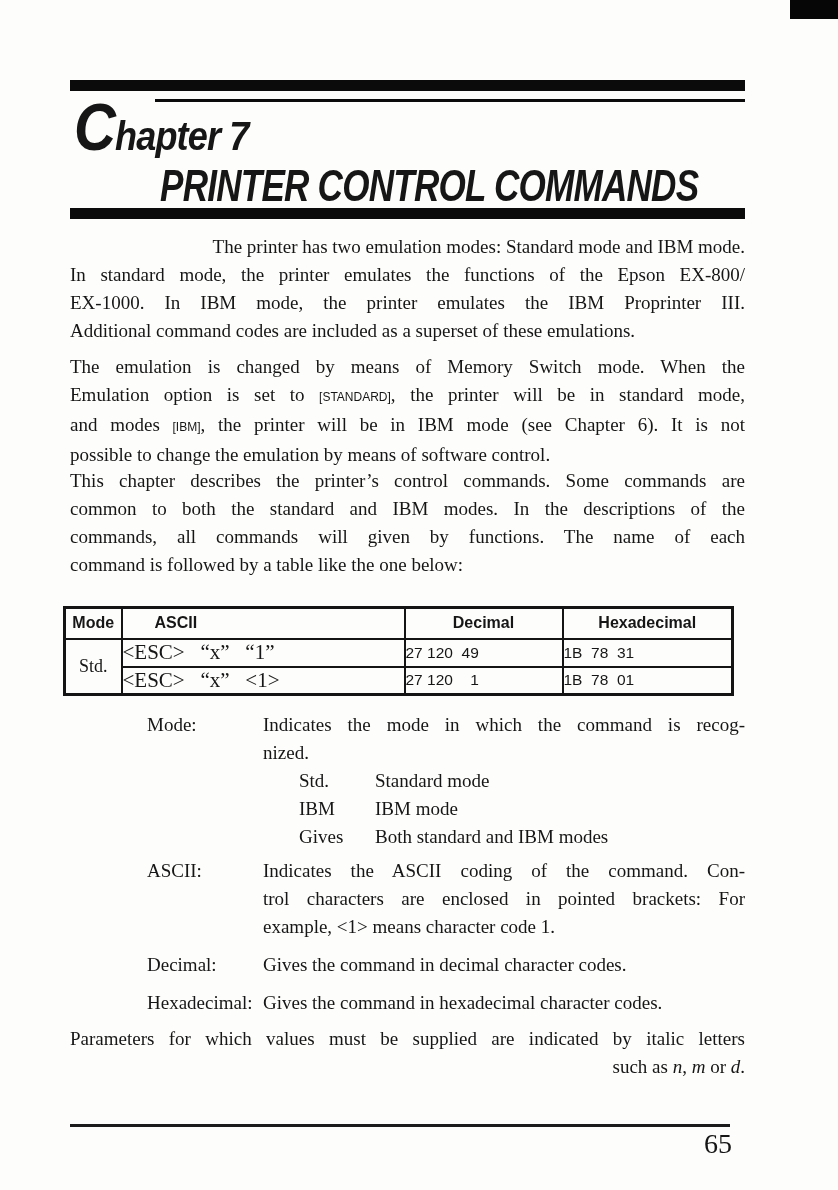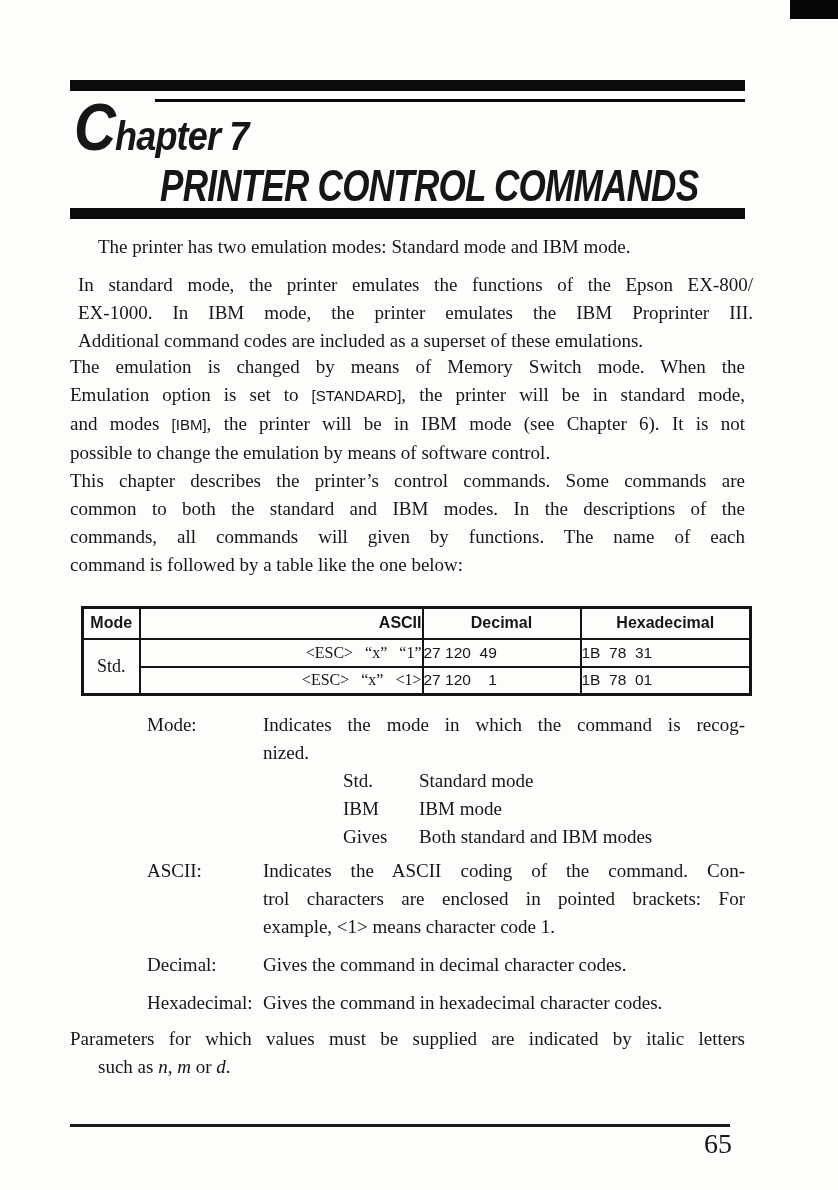--- a/index.html
+++ b/index.html
@@ -28,47 +28,47 @@
     position:absolute; left:160px; top:164px; width:748px;
     font-family:"Liberation Sans", sans-serif; font-style:italic; font-weight:bold;
     font-size:45px; line-height:44px; letter-spacing:-1px;
     transform:scaleX(0.78); transform-origin:left top; white-space:nowrap;
   }
 
   
   .blk { position:absolute; left:70px; width:675px; font-size:19px; line-height:28px; }
   .tline { text-align:justify; text-align-last:justify; }
   .tline.tlast { text-align-last:left; }
-  .plain { text-align:left;margin-left:28px; }
-  .ms-token { font-family:"Liberation Sans", sans-serif; font-size:15px;margin-top:46px; }
+  .plain { text-align:right; }
+  .ms-token { font-family:"Liberation Sans", sans-serif; font-size:12px;margin-top:46px; }
   .ital { font-style:italic; }
 
   
   table.cmd {
-    position:absolute; left:81px; top:606px; width:668px;
+    position:absolute; left:63px; top:606px; width:668px;
     border-collapse:collapse; table-layout:fixed;
   }
   table.cmd col.c1 { width:57px; } table.cmd col.c2 { width:283px; }
   table.cmd col.c3 { width:158px; } table.cmd col.c4 { width:170px; }
   table.cmd th, table.cmd td { border:2px solid #141414; padding:0; vertical-align:middle; }
   table.cmd { border:3px solid #141414; }
   table.cmd tr.hd  { height:31px; }
   table.cmd tr.dr  { height:28px; }
   table.cmd th {
     font-family:"Liberation Sans", sans-serif; font-weight:bold; font-size:16px; text-align:center;
   }
-  table.cmd th.h-ascii { text-align:right; padding-left:40px; }
+  table.cmd th.h-ascii { text-align:left; padding-left:32px; }
   td.mode-val { font-family:"Liberation Serif", serif; font-size:18px; text-align:center; }
-  td.ascii-cell { font-family:"Liberation Serif", serif; font-size:16px; padding-left:26px; white-space:pre;text-align:right; }
+  td.ascii-cell { font-family:"Liberation Serif", serif; font-size:21px; padding-left:26px; white-space:pre; }
   td.num-cell   { font-family:"Liberation Sans", sans-serif; font-size:15.5px; padding-left:16px; white-space:pre; }
 
   
   .def-term { position:absolute; left:147px; font-size:19px; line-height:28px; }
   .def-desc { position:absolute; left:263px; width:482px; font-size:19px; line-height:28px; }
-  .modes-list { position:absolute; left:299px; top:767px; font-size:19px; line-height:28px;margin-left:44px; }
+  .modes-list { position:absolute; left:299px; top:767px; font-size:19px; line-height:28px; }
   .mode-row span.lbl { display:inline-block; width:76px; }
 
   .pagenum { position:absolute; left:690px; top:1128px; width:42px; text-align:right; font-size:28px; }
 </style>
 </head>
 <body>
 
 <div class="page">
 
   <div class="corner-tab"></div>
@@ -78,21 +78,21 @@
 
   <div class="chapter-line">
     <span class="chapter-initial">C</span>
       <span class="chapter-rest">hapter 7</span>
   </div>
   <div class="page-title">PRINTER CONTROL COMMANDS</div>
 
   <div class="bar bar-bottom"></div>
 
   <div class="blk plain" style="top:233px;">The printer has two emulation modes: Standard mode and IBM mode.</div>
-  <div class="blk" style="top:271px;margin-left:8px;">
+  <div class="blk" style="top:261px;">
       <div class="tline">In standard mode, the printer emulates the functions of the Epson EX-800/</div>
       <div class="tline">EX-1000. In IBM mode, the printer emulates the IBM Proprinter III.</div>
       <div class="tline tlast">Additional command codes are included as a superset of these emulations.</div>
     </div>
 
   <div class="blk" style="top:353px;">
     <div class="tline">The emulation is changed by means of Memory Switch mode. When the</div>
     <div class="tline"><span>Emulation option is set to </span><span class="ms-token">[STANDARD]</span><span>, the printer will be in standard mode,</span></div>
     <div class="tline"><span>and modes </span><span class="ms-token">[IBM]</span><span>, the printer will be in IBM mode (see Chapter 6). It is not</span></div>
     <div class="tline tlast">possible to change the emulation by means of software control.</div>

